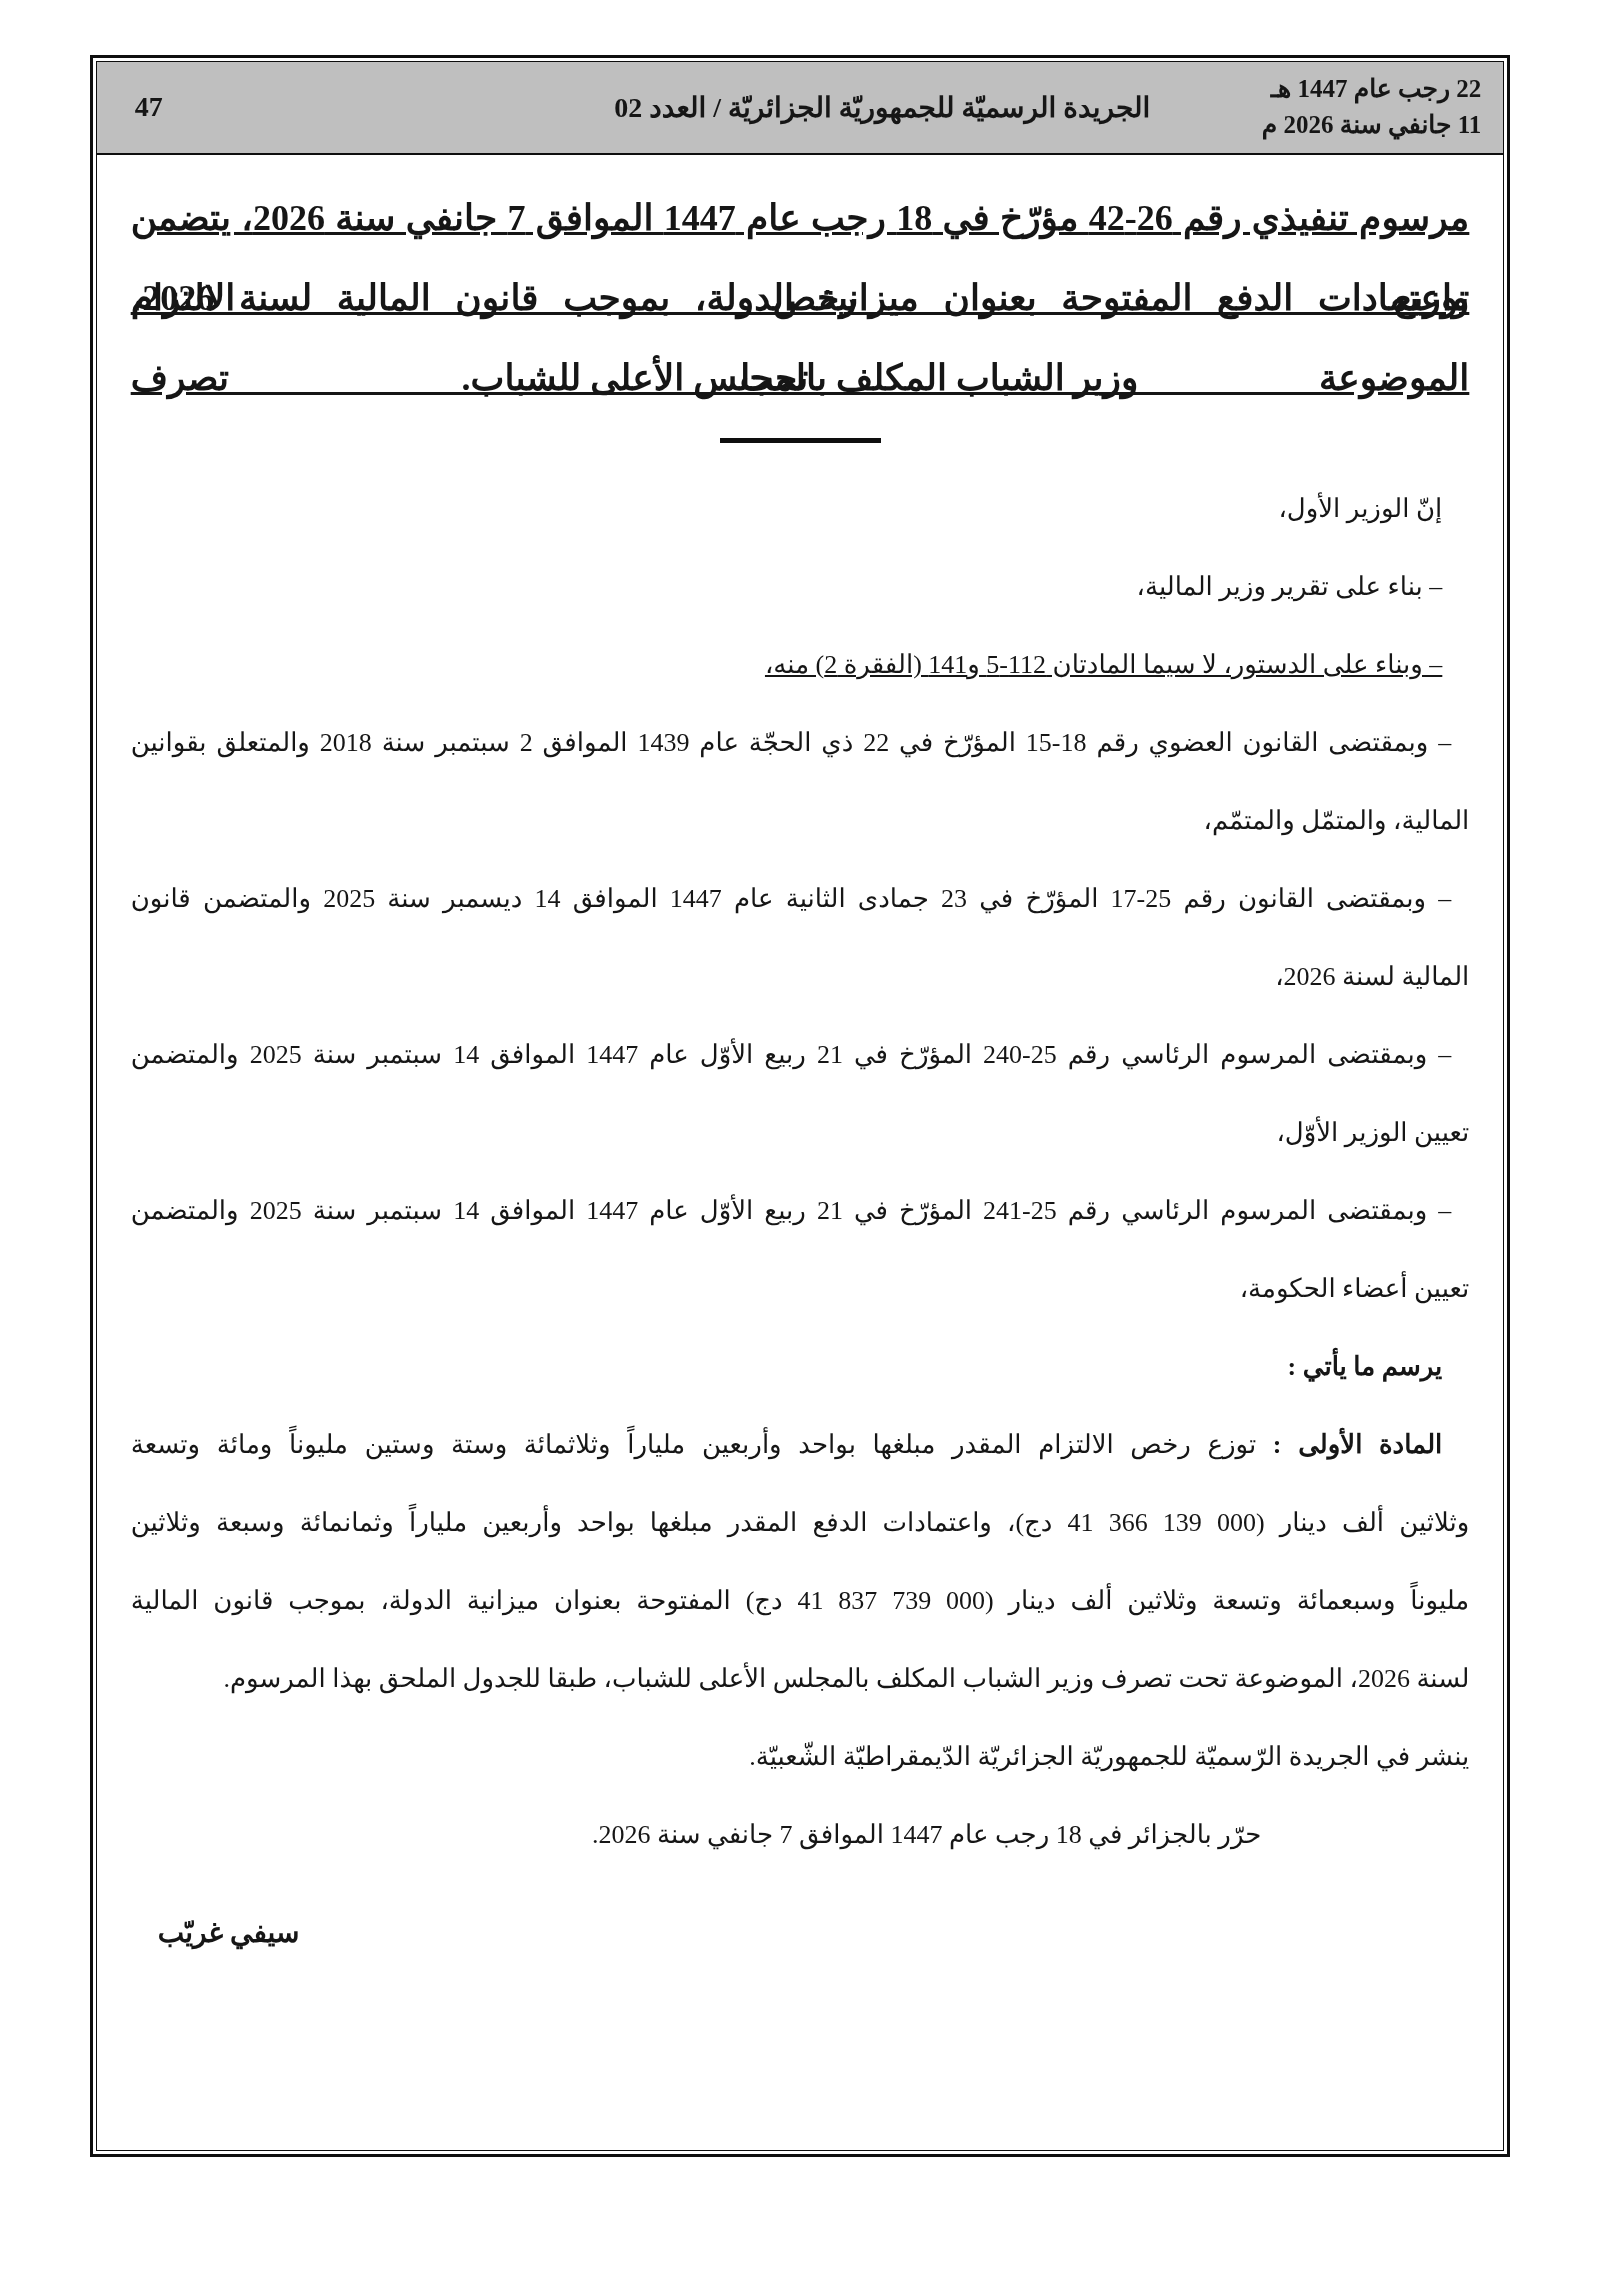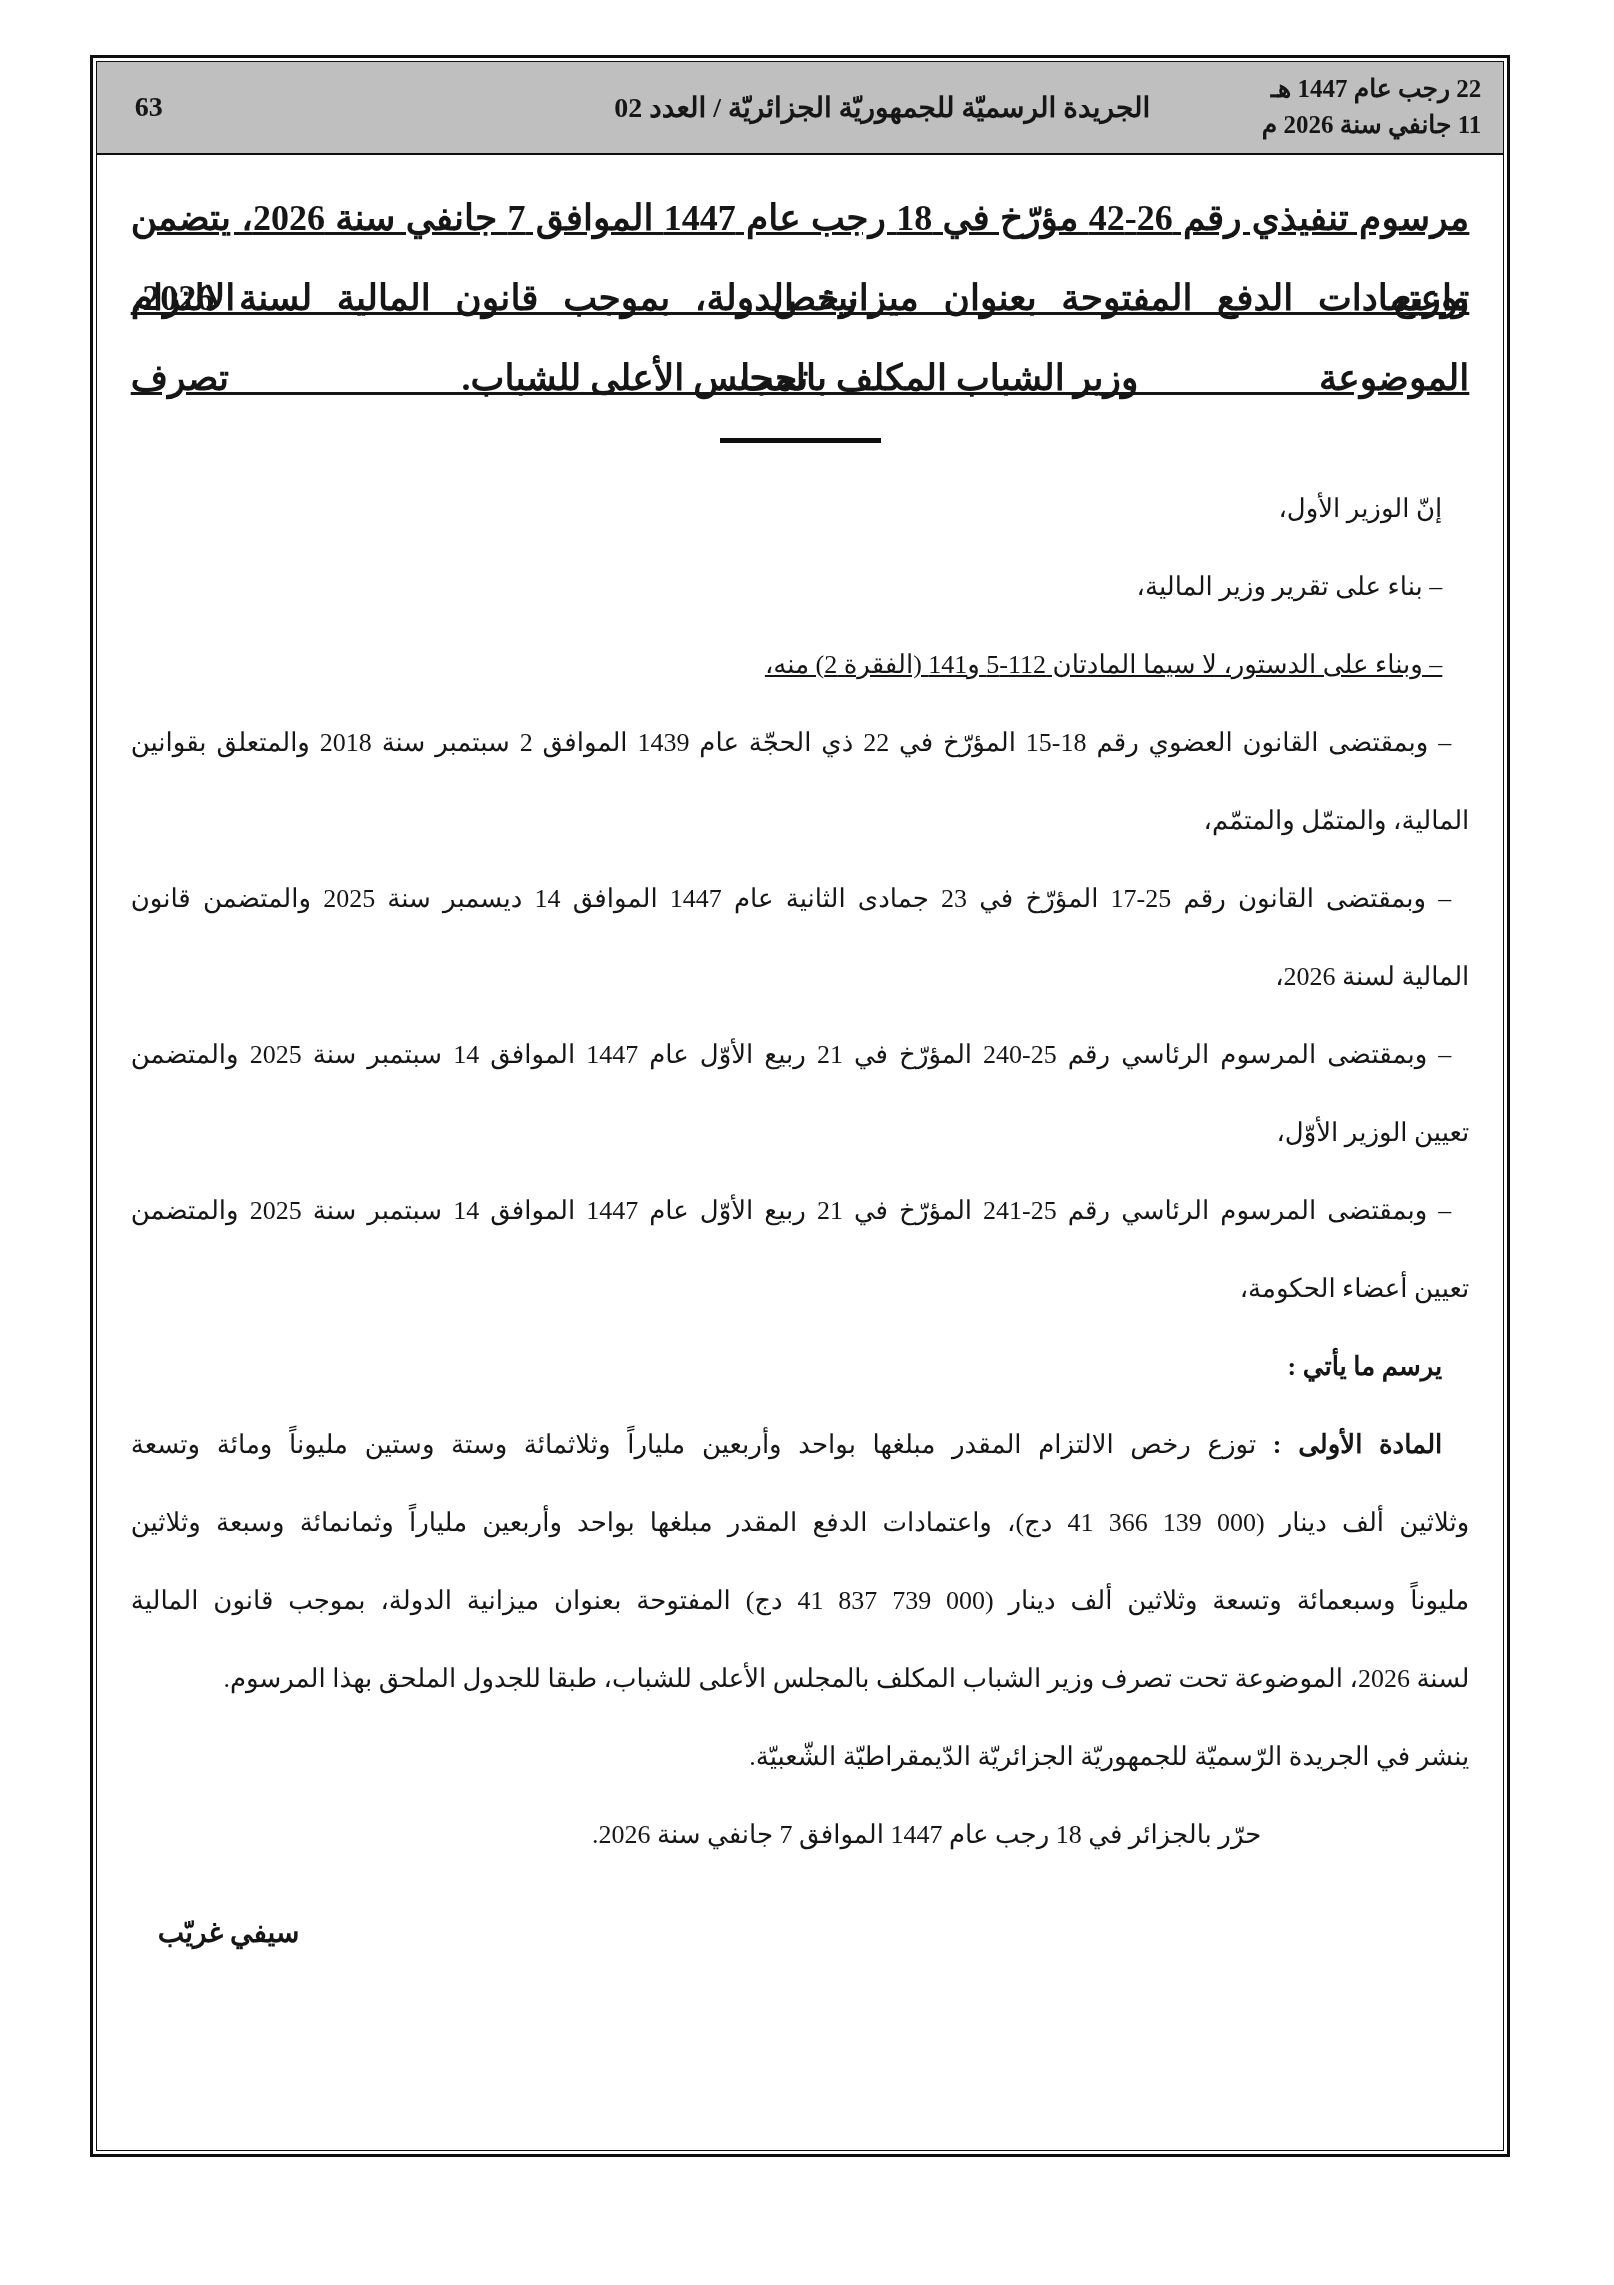--- a/index.html
+++ b/index.html
@@ -29,21 +29,21 @@
   .separator{width:161px;height:4.5px;background:#0e0e0e;margin:20px auto 27px auto;}
 </style>
 </head>
 <body>
 
 <div class="page">
   <div class="frame-outer">
     <div class="frame-inner">
 
       <div class="band">
-        <div class="pagenum">63</div>
+        <div class="pagenum">47</div>
         <div class="jtitle">الجريدة الرسميّة للجمهوريّة الجزائريّة / العدد 02</div>
         <div class="dates">
           <div>22 رجب عام 1447 هـ</div>
           <div>11 جانفي سنة 2026 م</div>
         </div>
       </div>
 
       <div class="docbody">
         <div id="title-lines">
             <div class="line a-justify title"><span>مرسوم تنفيذي رقم 26-42 مؤرّخ في 18 رجب عام 1447 الموافق 7 جانفي سنة 2026، يتضمن توزيع رخص الالتزام</span></div>

